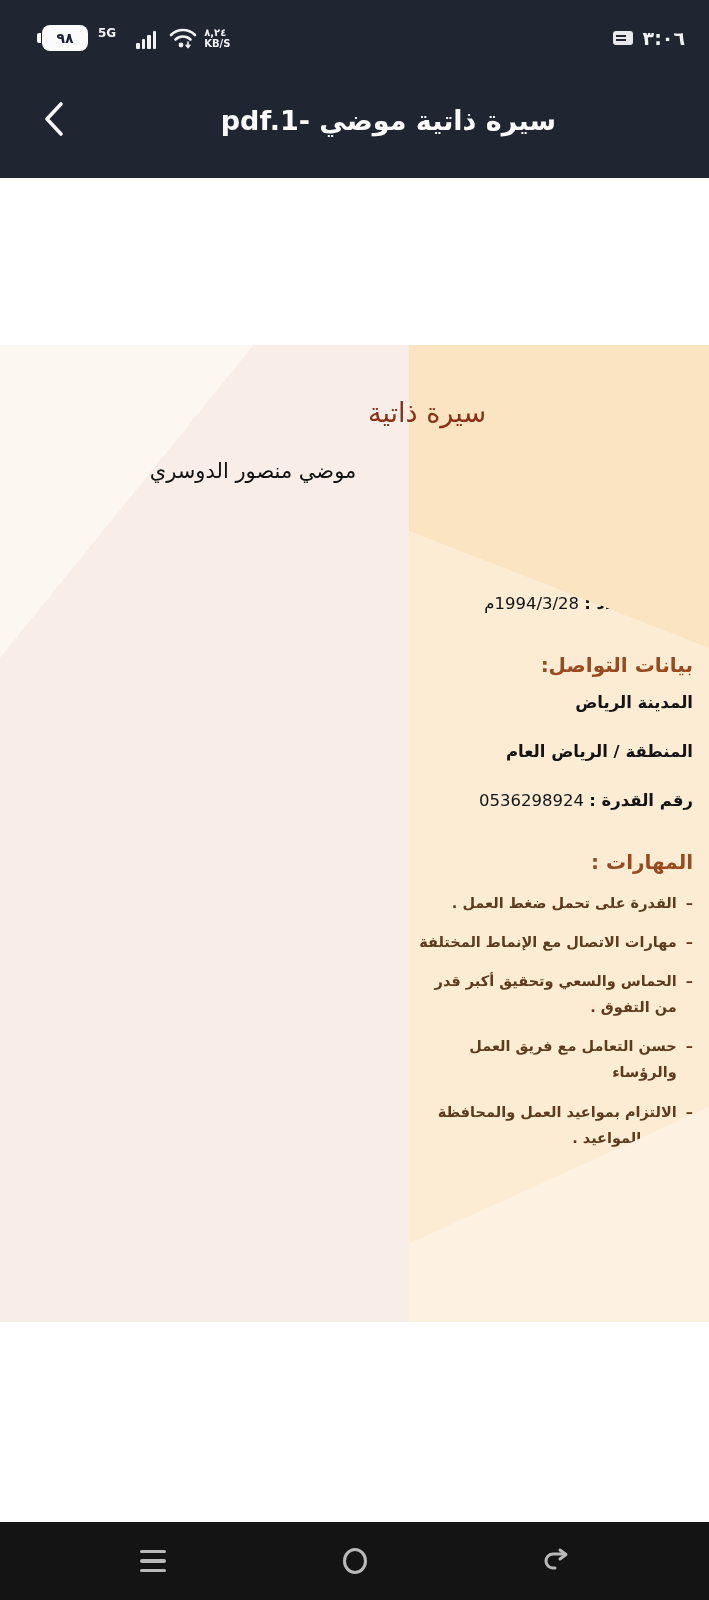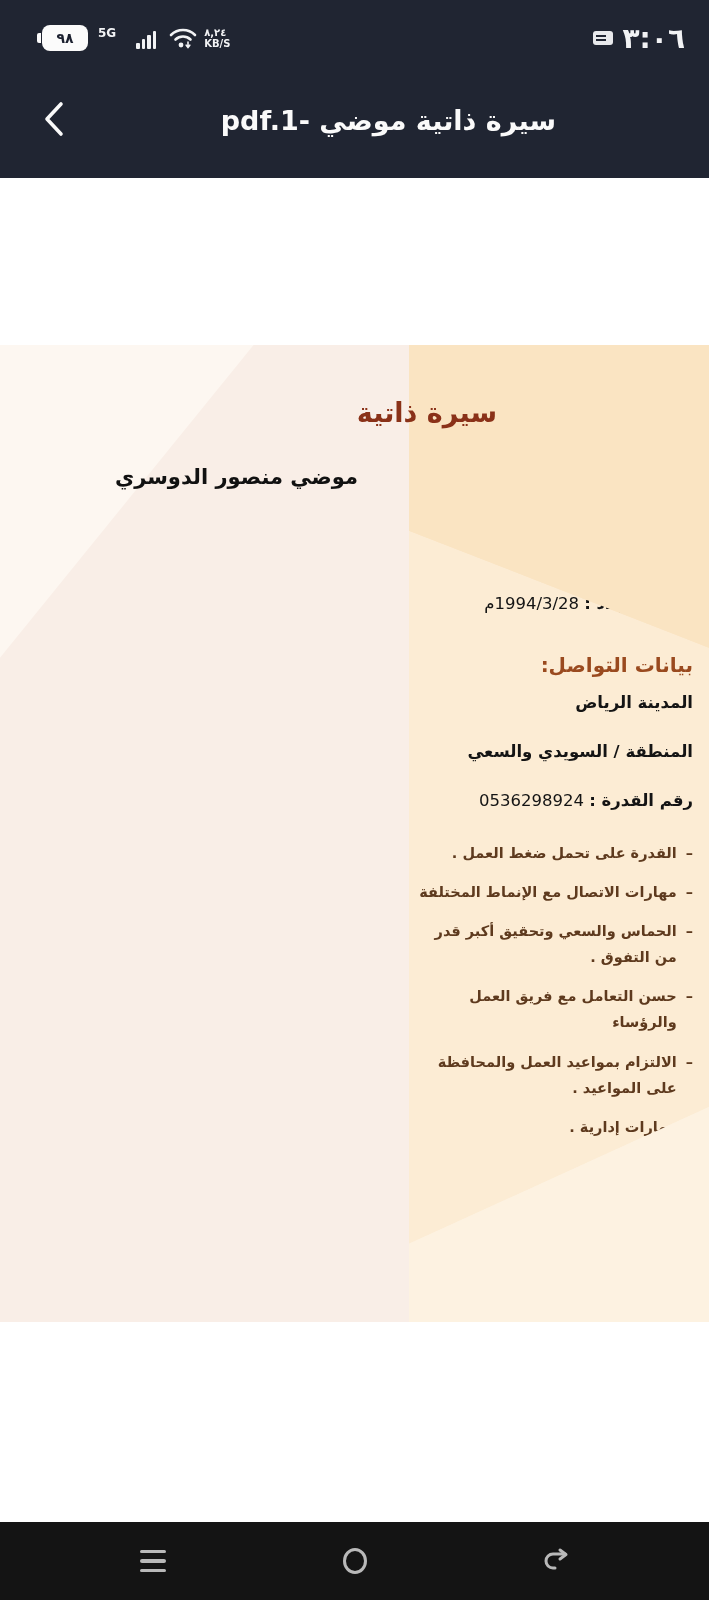--- a/index.html
+++ b/index.html
@@ -21,44 +21,44 @@
   .sig-bars { display:flex; align-items:flex-end; gap:2px; height:18px; }
   .sig-bars i { display:block; width:3.5px; background:#f2f3f5; border-radius:1px; }
   .sig-bars i:nth-child(1){height:6px;} .sig-bars i:nth-child(2){height:10px;}
   .sig-bars i:nth-child(3){height:14px;} .sig-bars i:nth-child(4){height:18px;}
   .wifi { margin-left:12px; width:30px; height:24px; }
   .speed { margin-left:6px; display:flex; flex-direction:column; line-height:1.1;
            font-size:10px; font-weight:bold; text-align:left; }
   .sb-right { position:absolute; right:24px; top:0; height:48px; display:flex; align-items:center; gap:10px; }
   .msg-icon { width:20px; height:14px; border-radius:3px; background:#e8e9ec; position:relative; }
   .msg-icon::after { content:""; position:absolute; left:3px; top:4px; width:10px; height:2px; background:#202532; box-shadow:0 4px 0 #202532; }
-  .sb-time { font-size:28px; font-weight:bold; color:#f2f3f5; }
+  .sb-time { font-size:19px; font-weight:bold; color:#f2f3f5; }
 
   .title-bar { position:absolute; top:62px; left:0; width:709px; height:116px;
                display:flex; align-items:center; justify-content:center;padding-left:28px; }
   .back-btn { position:absolute; left:34px; top:34px; width:40px; height:46px; cursor:pointer;
               display:flex; align-items:center; justify-content:center; }
   .doc-title { color:#fafafa; font-size:27px; font-weight:bold; direction:rtl; margin-right:-40px; }
 
   
   .pdf-viewport { position:absolute; top:178px; left:0; width:709px; height:1344px; background:#ffffff; }
   .page { position:absolute; top:167px; left:0; width:709px; height:977px; background:#f9eee7;
           direction:rtl; overflow:hidden; }
   .col-right { position:absolute; top:0; right:0; width:300px; height:100%; background:#fcecd4; }
   .col-right::before { content:""; position:absolute; inset:0; background:#fae4c2;
           clip-path:polygon(0 0, 100% 0, 100% 31%, 0 19%); }
   .col-right::after { content:""; position:absolute; inset:0; background:#fdf2e1;
           clip-path:polygon(0 92%, 100% 78%, 100% 100%, 0 100%); }
   .col-left { position:absolute; top:0; left:0; width:409px; height:100%; }
   .col-left::before { content:""; position:absolute; inset:0; background:#fdf7f1;
           clip-path:polygon(0 0, 62% 0, 0 32%); }
 
-  .cv-title { position:absolute; top:52px; left:352px; width:150px; font-size:27px; font-weight:bold;
+  .cv-title { position:absolute; top:52px; left:352px; width:150px; font-size:27px; font-weight:normal;
               color:#8a3118; z-index:3; text-align:center; }
-  .cv-name  { position:absolute; top:120px; left:148px; width:210px; font-size:21px; font-weight:bold;
+  .cv-name  { position:absolute; top:114px; left:148px; width:210px; font-size:21px; font-weight:normal;
               color:#111; z-index:3; text-align:center; white-space:nowrap; }
 
   .h-brown { color:#9a4a1f; font-weight:bold; font-size:20px; }
   .txt { color:#141414; font-size:16.5px; }
   .bold { font-weight:bold; }
 
   
   .rc-inner { position:relative; z-index:2; padding:160px 16px 0 10px; }
   .rc-inner .h-brown { margin-bottom:16px; }
   .pi-row { margin-bottom:30px; font-size:16.5px; }
@@ -135,26 +135,27 @@
           <span class="bold">الجنسية :</span>
           <span>سعودي</span>
         </div>
         <div class="pi-row txt">
           <span class="bold">تاريخ الميلاد :</span>
           <span>1994/3/28م</span>
         </div>
 
         <div class="h-brown gap-lg">بيانات التواصل:</div>
         <div class="pi-row txt bold">المدينة الرياض</div>
-        <div class="pi-row txt bold">المنطقة / السويدي والسعي</div>
+        <div class="pi-row txt bold">المنطقة / الرياض العام</div>
         <div class="pi-row txt">
           <span class="bold">رقم القدرة :</span>
           <span>0536298924</span>
         </div>
 
+        <div class="h-brown gap-lg">المهارات :</div>
         <ul class="skills-list">
           <li>
               <span>القدرة على تحمل ضغط العمل .</span>
             </li>
           <li>
               <span>مهارات الاتصال مع الإنماط المختلفة</span>
             </li>
           <li>
               <span>الحماس والسعي وتحقيق أكبر قدر من التفوق .</span>
             </li>

